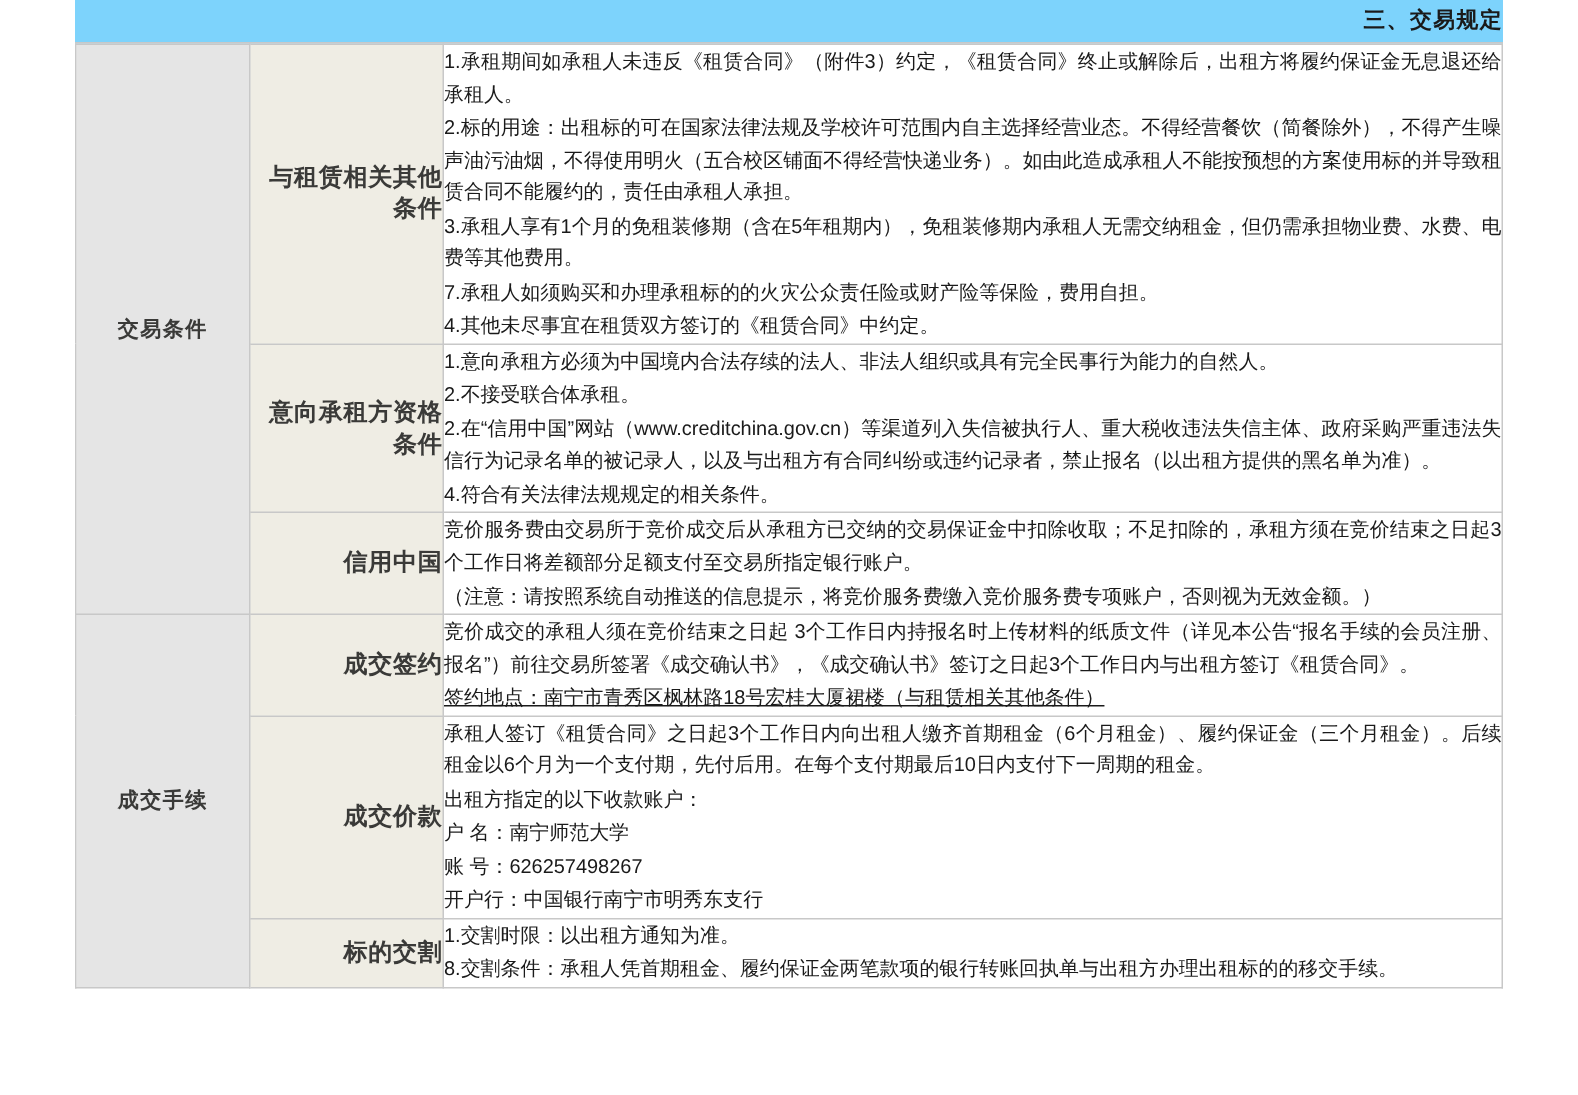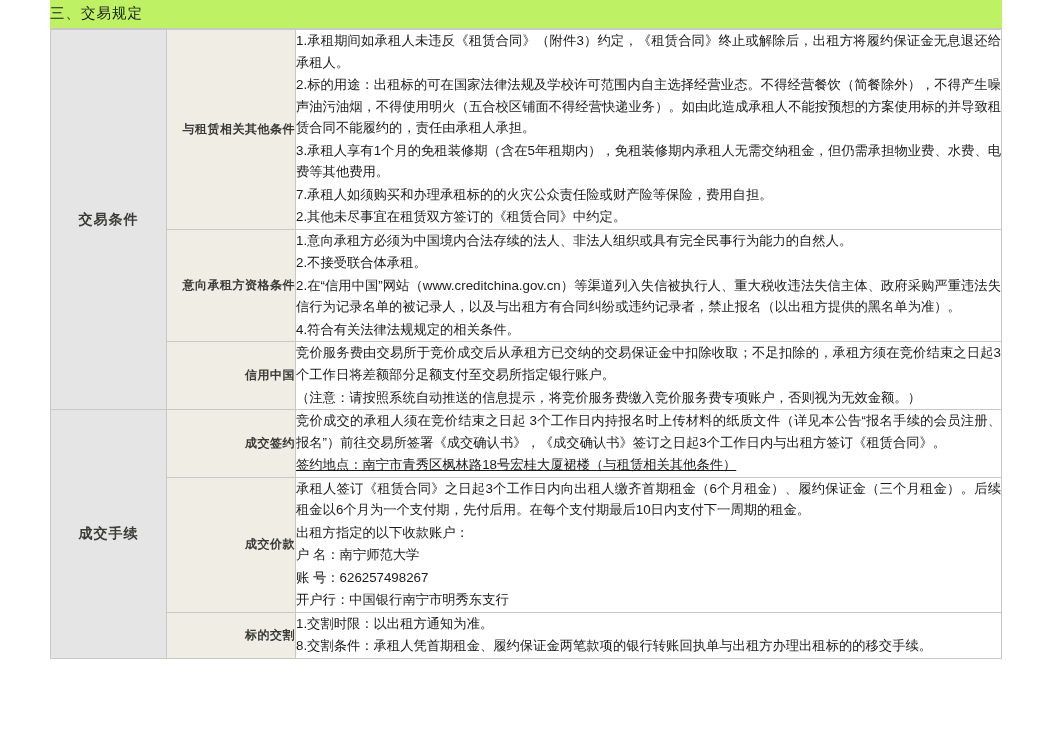--- a/index.html
+++ b/index.html
@@ -19,47 +19,47 @@
     width: 952px;
     border-collapse: collapse;
     table-layout: fixed;
   }
   table.main td, table.main th {
     border: 1px solid #c8c8c8;
     vertical-align: middle;
     padding: 0;
   }
   .title-cell {
-    text-align: left;
-    font-weight: normal;
+    text-align: right;
+    font-weight: bold;
     font-size: 14.5px;
     letter-spacing: 1px;
     padding: 4px 0 5px 0;
-    background: #bef264;
+    background: #7dd3fc;
     border-top: none;
     border-left: none;
     border-right: none;
     border-bottom: 1px solid #c8c8c8;
   }
   .cat-cell {
     width: 115px;
     background: #e5e5e5;
     text-align: center;
     font-weight: bold;
     color: #3a3a38;
     font-size: 14px;
     letter-spacing: 1px;
   }
   .sub-cell {
     width: 128px;
     background: #efede4;
     text-align: right;
     font-weight: bold;
     color: #3a3a38;
-    font-size: 12px;
+    font-size: 16px;
     padding-right: 8px;
     letter-spacing: 0.5px;
   }
   .body-cell {
     background: #ffffff;
     padding: 3px 7px 4px 7px;
     line-height: 1.62;
     font-size: 13.3px;
   }
   .body-cell p {
@@ -93,21 +93,21 @@
       <tbody>
 
         <tr>
           <td class="cat-cell" rowspan="3">交易条件</td>
           <td class="sub-cell">与租赁相关其他条件</td>
           <td class="body-cell">
             <p>1.承租期间如承租人未违反《租赁合同》（附件3）约定，《租赁合同》终止或解除后，出租方将履约保证金无息退还给承租人。</p>
             <p>2.标的用途：出租标的可在国家法律法规及学校许可范围内自主选择经营业态。不得经营餐饮（简餐除外），不得产生噪声油污油烟，不得使用明火（五合校区铺面不得经营快递业务）。如由此造成承租人不能按预想的方案使用标的并导致租赁合同不能履约的，责任由承租人承担。</p>
             <p>3.承租人享有1个月的免租装修期（含在5年租期内），免租装修期内承租人无需交纳租金，但仍需承担物业费、水费、电费等其他费用。</p>
             <p>7.承租人如须购买和办理承租标的的火灾公众责任险或财产险等保险，费用自担。</p>
-            <p>2.其他未尽事宜在租赁双方签订的《租赁合同》中约定。</p>
+            <p>4.其他未尽事宜在租赁双方签订的《租赁合同》中约定。</p>
           </td>
         </tr>
         <tr>
           <td class="sub-cell">意向承租方资格条件</td>
           <td class="body-cell">
             <p>1.意向承租方必须为中国境内合法存续的法人、非法人组织或具有完全民事行为能力的自然人。</p>
             <p>2.不接受联合体承租。</p>
             <p>2.在“信用中国”网站（www.creditchina.gov.cn）等渠道列入失信被执行人、重大税收违法失信主体、政府采购严重违法失信行为记录名单的被记录人，以及与出租方有合同纠纷或违约记录者，禁止报名（以出租方提供的黑名单为准）。</p>
             <p>4.符合有关法律法规规定的相关条件。</p>
           </td>

